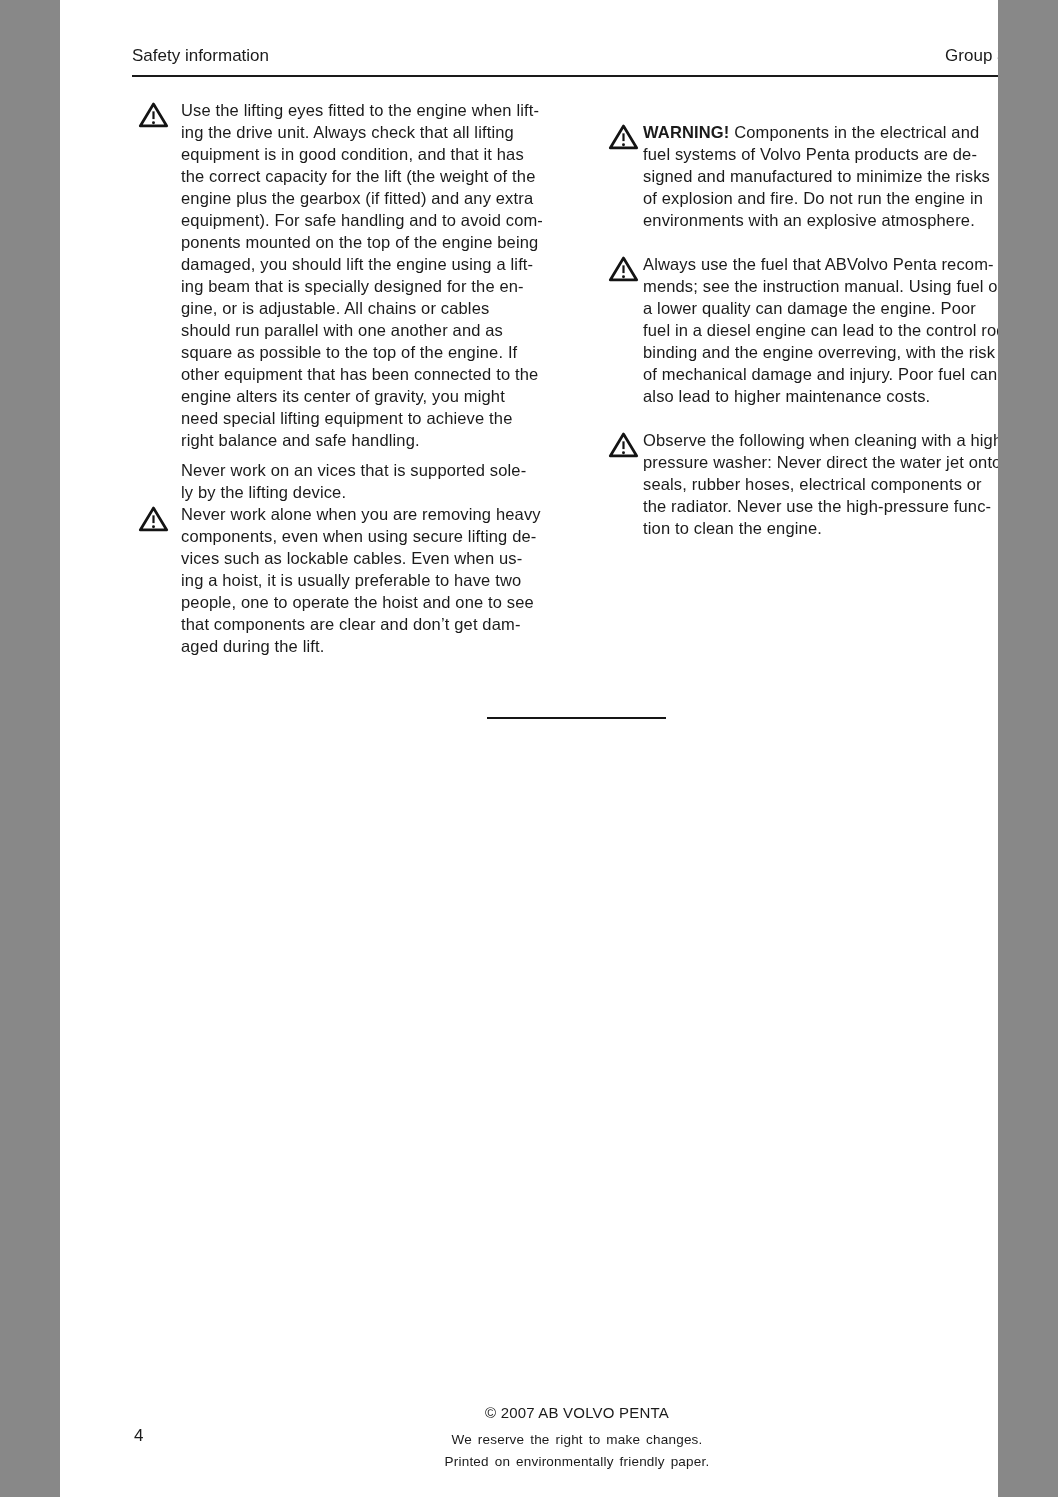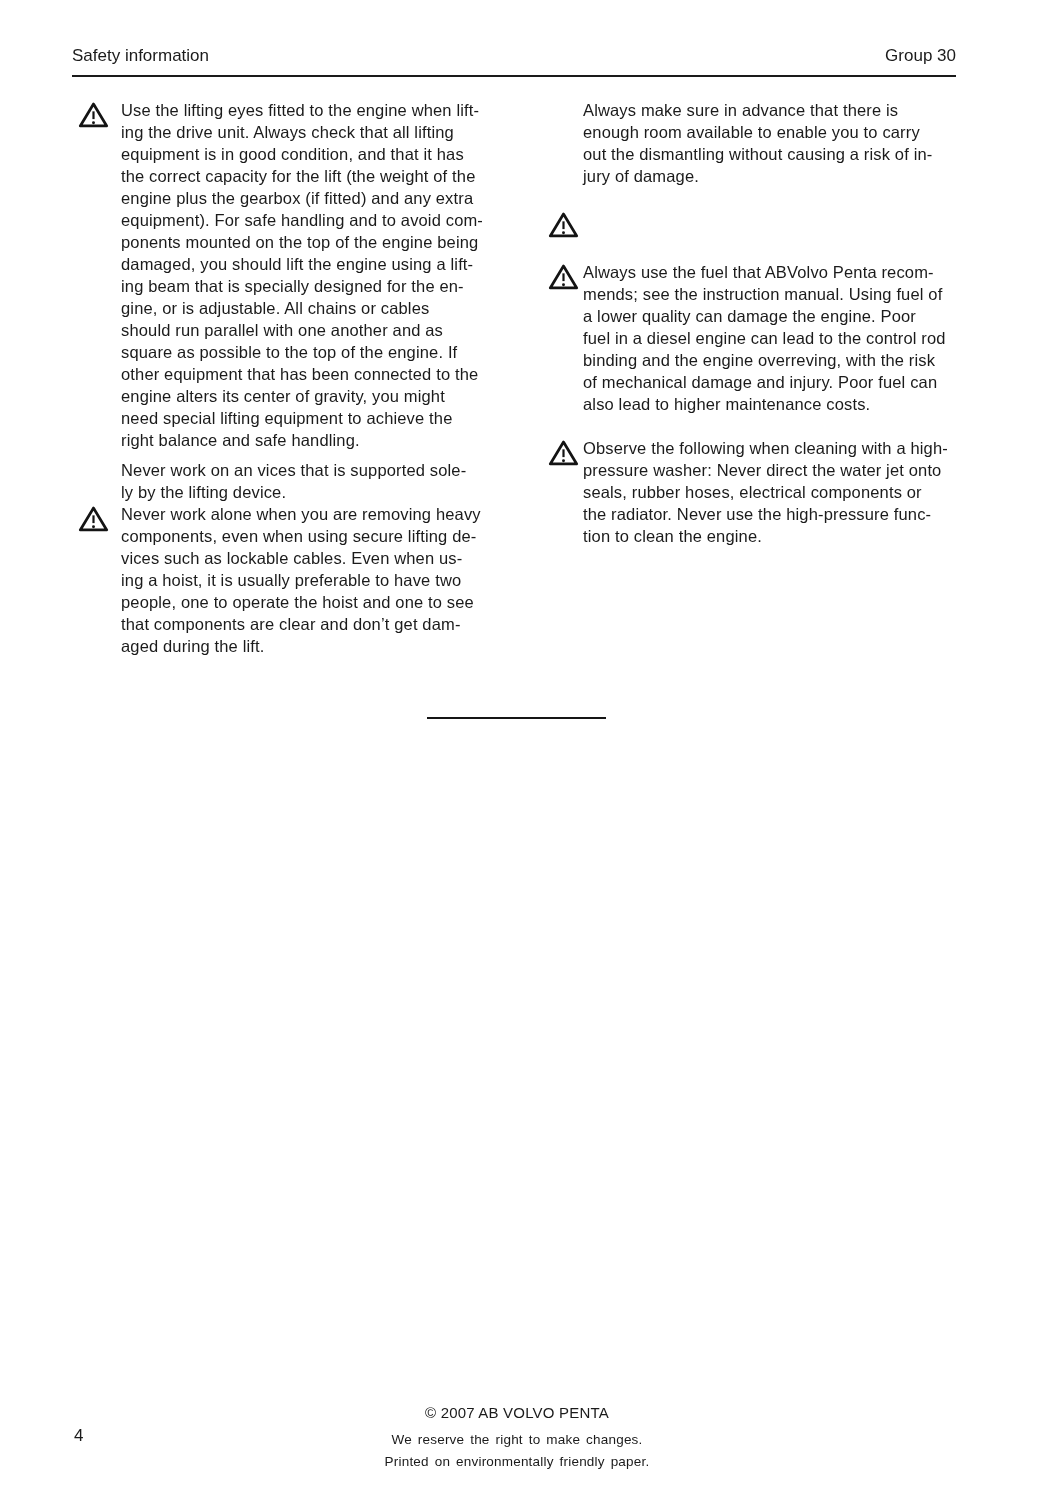--- a/index.html
+++ b/index.html
@@ -1,18 +1,18 @@
 <!DOCTYPE html>
 <html><head>
 <meta charset="utf-8">
 <style>
   html, body { margin: 0; padding: 0; background: #888; }
   .page {
     position: relative;
-    width: 1058px;
+    width: 938px;
     height: 1497px;
     margin: 0 auto;
     background: #ffffff;
     font-family: "Liberation Sans", "DejaVu Sans", sans-serif;
     color: #1b1b1b;
     overflow: hidden;
   }
 
   
   .header {
@@ -158,36 +158,34 @@
 ing a hoist, it is usually preferable to have two
 people, one to operate the hoist and one to see
 that components are clear and don’t get dam-
 aged during the lift.</p>
       </div>
 
     </div>
 
     <div class="col col-right">
 
-      <div class="para">
-        <div class="gutter"></div>
-        <p class="ptext">Always make sure in advance that there is
-enough room available to enable you to carry
-out the dismantling without causing a risk of in-
-jury of damage.</p>
-      </div>
-
-      <div class="para m-item">
-        <div class="gutter">
-          <svg class="warn-svg" width="31" height="28" viewBox="0 0 34 30">
-              <path d="M17 3 L31.5 27 L2.5 27 Z" fill="none" stroke="#141414" stroke-width="3" stroke-linejoin="round"></path>
-              <line x1="17" y1="11" x2="17" y2="19.5" stroke="#141414" stroke-width="2.4"></line>
-              <circle cx="17" cy="23.5" r="1.6" fill="#141414"></circle>
-            </svg>
-        </div>
+
+      <div class="para m-item">
+        <div class="gutter">
+          <svg class="warn-svg" width="31" height="28" viewBox="0 0 34 30">
+              <path d="M17 3 L31.5 27 L2.5 27 Z" fill="none" stroke="#141414" stroke-width="3" stroke-linejoin="round"></path>
+              <line x1="17" y1="11" x2="17" y2="19.5" stroke="#141414" stroke-width="2.4"></line>
+              <circle cx="17" cy="23.5" r="1.6" fill="#141414"></circle>
+            </svg>
+        </div>
+        <p class="ptext"><strong>WARNING!</strong> <span>Components in the electrical and
+fuel systems of Volvo Penta products are de-
+signed and manufactured to minimize the risks
+of explosion and fire. Do not run the engine in
+environments with an explosive atmosphere.</span></p>
       </div>
 
       <div class="para m-item">
         <div class="gutter">
           <svg class="warn-svg" width="31" height="28" viewBox="0 0 34 30">
               <path d="M17 3 L31.5 27 L2.5 27 Z" fill="none" stroke="#141414" stroke-width="3" stroke-linejoin="round"></path>
               <line x1="17" y1="11" x2="17" y2="19.5" stroke="#141414" stroke-width="2.4"></line>
               <circle cx="17" cy="23.5" r="1.6" fill="#141414"></circle>
             </svg>
         </div>

